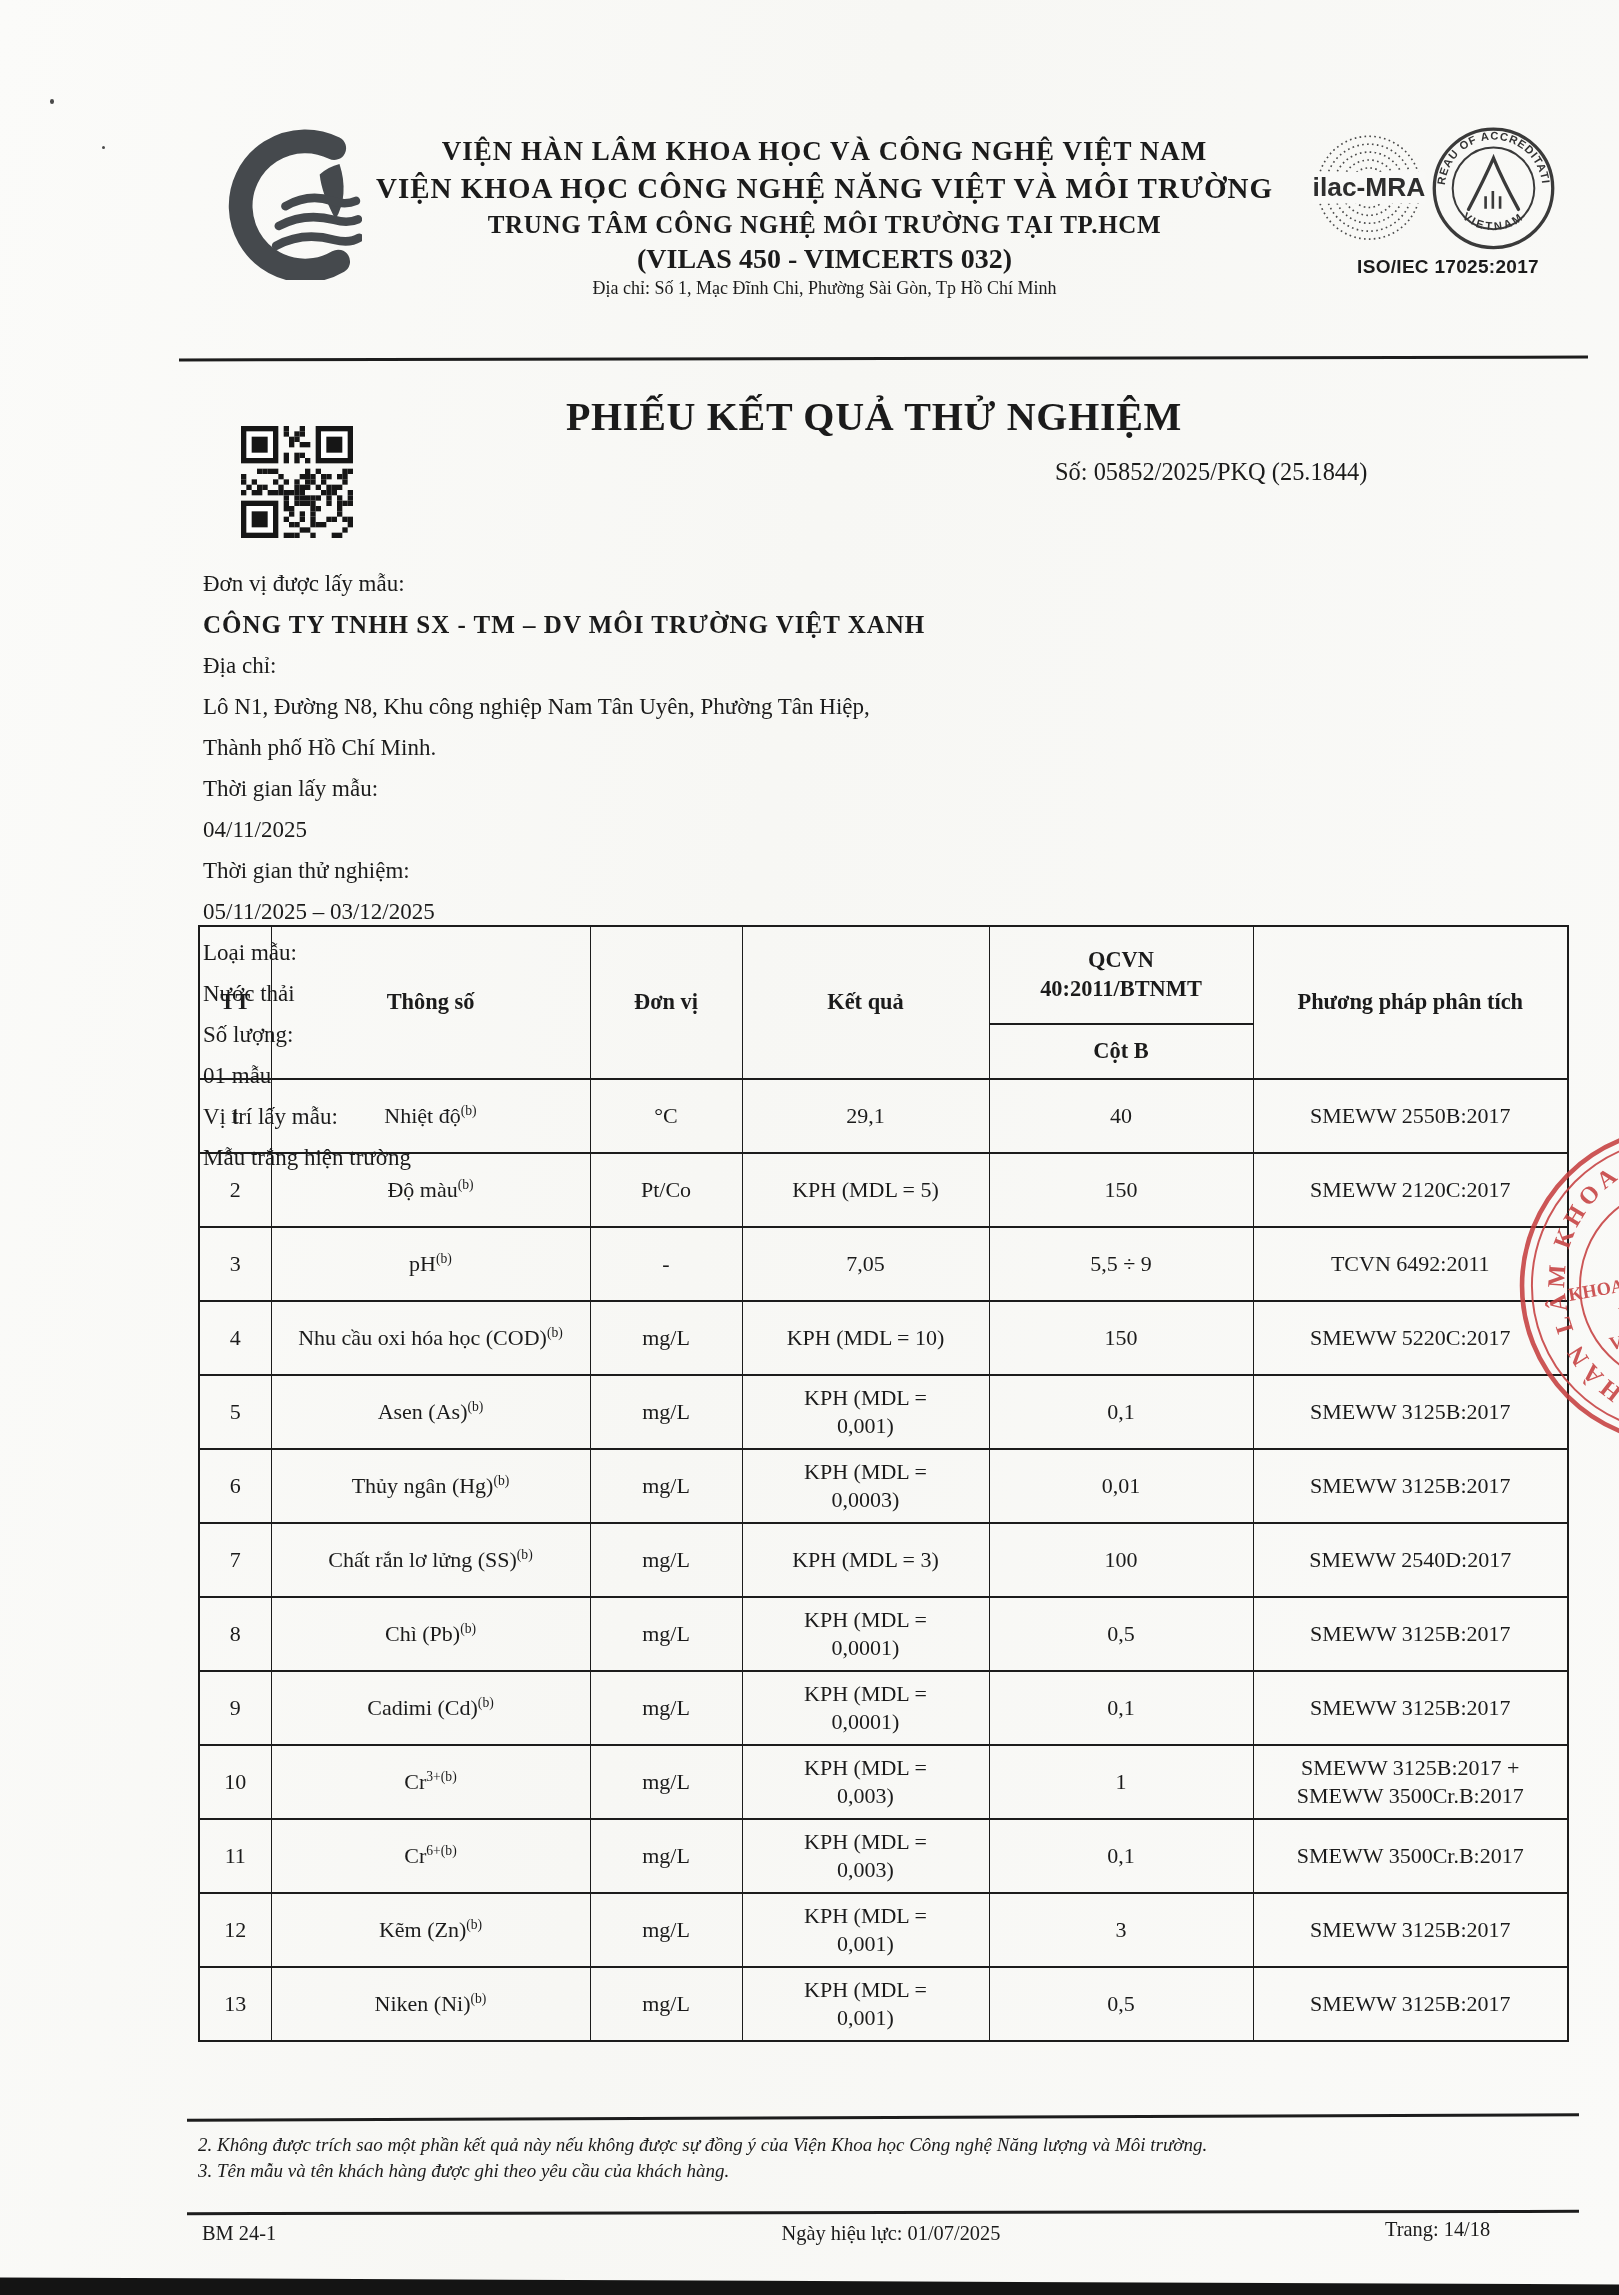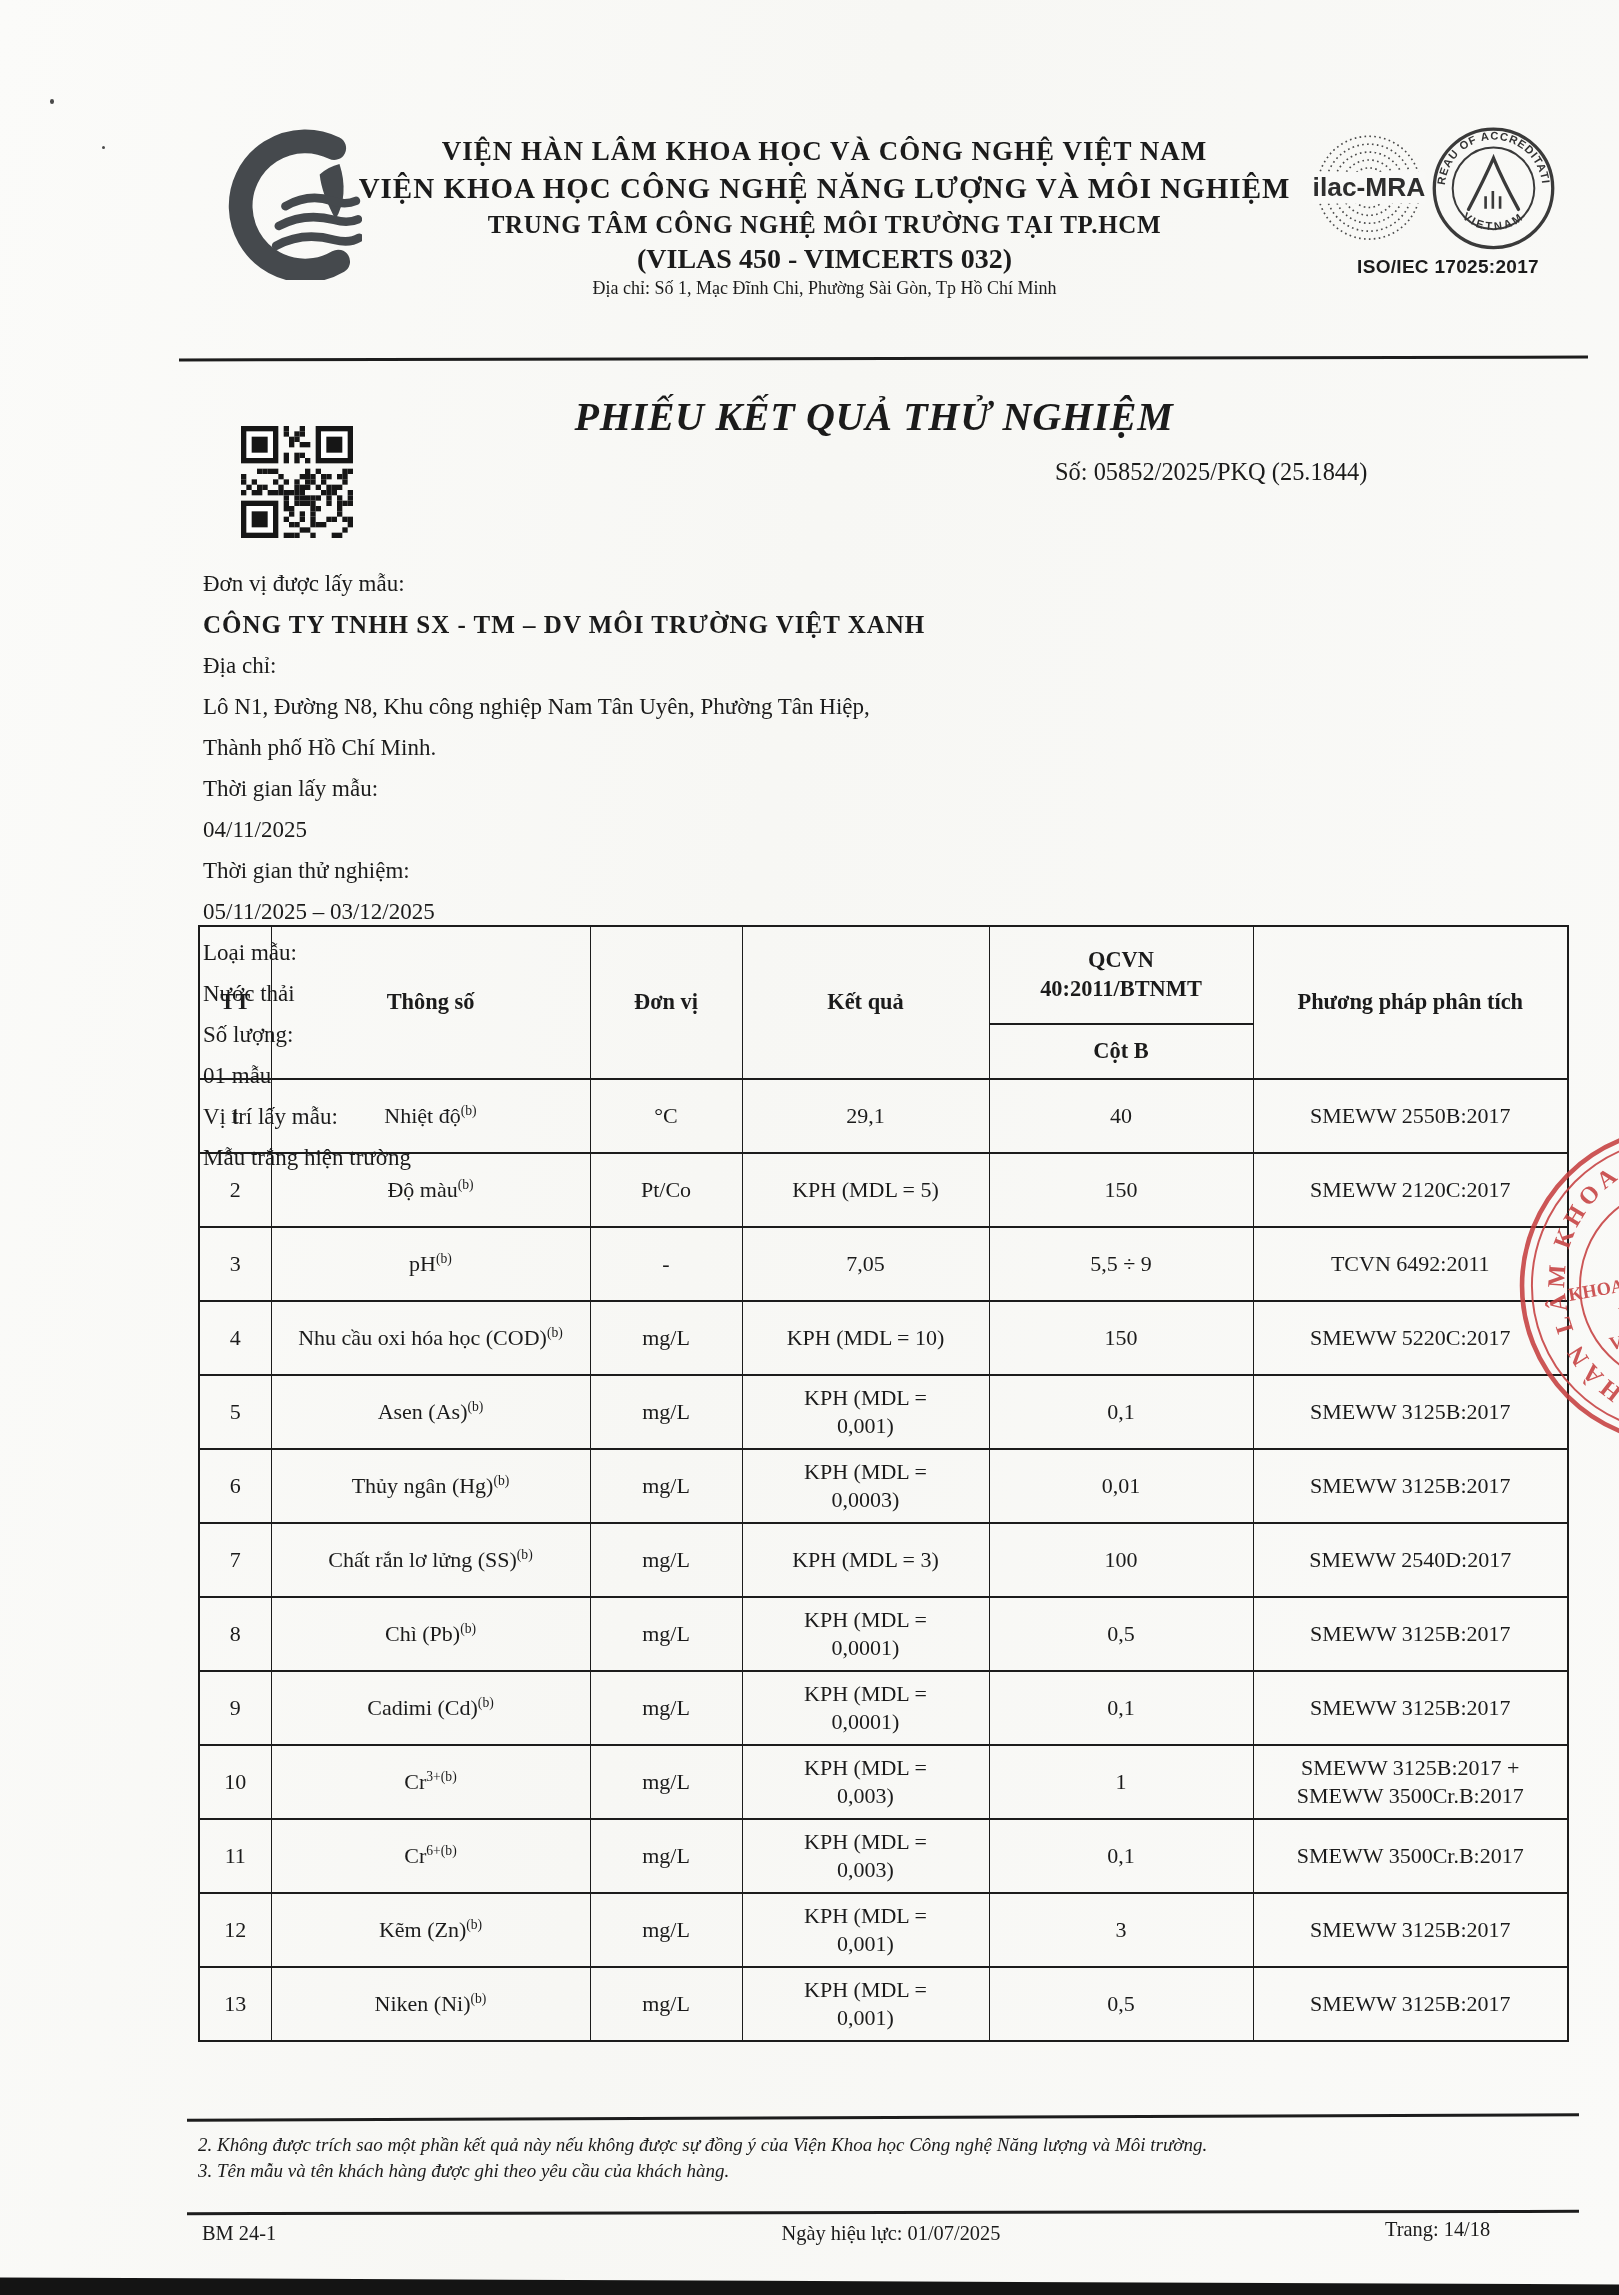--- a/index.html
+++ b/index.html
@@ -23,21 +23,21 @@
   .ilac{position:absolute;left:1311px;top:131px;width:116px;height:116px;}
   .boa{position:absolute;left:1429px;top:121px;width:129px;height:136px;}
   .iso-label{position:absolute;left:1339px;top:256px;width:218px;text-align:center;
     font-size:19px;font-weight:bold;font-family:"Liberation Sans","DejaVu Sans",sans-serif;letter-spacing:0.3px;}
   .rule{position:absolute;background:#1d1d1d;height:3.3px;}
   .rule-1{left:179px;top:357px;width:1409px;transform:rotate(-.12deg);}
 
   
   .qr{position:absolute;left:241px;top:426px;width:112px;height:112px;}
   .doc-title{position:absolute;left:455px;top:393px;width:838px;text-align:center;
-    font-size:40px;font-weight:bold;letter-spacing:0.7px;font-style:italic;}
+    font-size:40px;font-weight:bold;letter-spacing:0.7px;}
   .doc-number{position:absolute;left:1055px;top:458px;width:495px;text-align:left;font-size:24.4px;}
 
   
   .info{position:absolute;left:203px;top:563px;width:1352px;}
   .info-row{display:flex;align-items:flex-start;flex-direction:column;}
   .info-label{width:352px;flex:none;font-size:23px;line-height:41px;}
   .info-value{font-size:23px;line-height:41px;max-width:699px;}
   .info-row.bold-value .info-value{font-weight:bold;font-size:25px;letter-spacing:1px;max-width:923px;}
 
   
@@ -80,21 +80,21 @@
   <svg class="org-logo" viewBox="0 0 212 232">
     <path d="M 170 32 A 98 98 0 1 0 176 204" fill="none" stroke="#45494d" stroke-width="36" stroke-linecap="round"></path>
     <path d="M 178 56 C 188 86 186 116 172 140 C 159 116 150 93 148 72 C 156 64 167 59 178 56 Z" fill="#45494d"></path>
     <path d="M 96 120 Q 132 100 166 112 Q 187 119 203 112" fill="none" stroke="#45494d" stroke-width="13" stroke-linecap="round"></path>
     <path d="M 86 150 Q 126 129 170 141 Q 191 147 206 140" fill="none" stroke="#45494d" stroke-width="13" stroke-linecap="round"></path>
     <path d="M 82 180 Q 122 158 170 171 Q 193 177 208 168" fill="none" stroke="#45494d" stroke-width="13" stroke-linecap="round"></path>
   </svg>
 
   <div class="org-block">
     <div class="org-l1">VIỆN HÀN LÂM KHOA HỌC VÀ CÔNG NGHỆ VIỆT NAM</div>
-    <div class="org-l2">VIỆN KHOA HỌC CÔNG NGHỆ NĂNG LƯỢNG VÀ MÔI NGHIỆM</div>
+    <div class="org-l2">VIỆN KHOA HỌC CÔNG NGHỆ NĂNG VIỆT VÀ MÔI TRƯỜNG</div>
     <div class="org-l3">TRUNG TÂM CÔNG NGHỆ MÔI TRƯỜNG TẠI TP.HCM</div>
     <div class="org-l4">(VILAS 450 - VIMCERTS 032)</div>
     <div class="org-addr">Địa chỉ: Số 1, Mạc Đĩnh Chi, Phường Sài Gòn, Tp Hồ Chí Minh</div>
   </div>
 
   <svg class="ilac" viewBox="0 0 176 176">
     <g stroke="#4a4a4a" fill="none" stroke-width="2.5" stroke-dasharray="2.5 5">
       <circle cx="88" cy="86" r="18"></circle>
         <circle cx="88" cy="86" r="30"></circle>
       <circle cx="88" cy="86" r="42"></circle>

